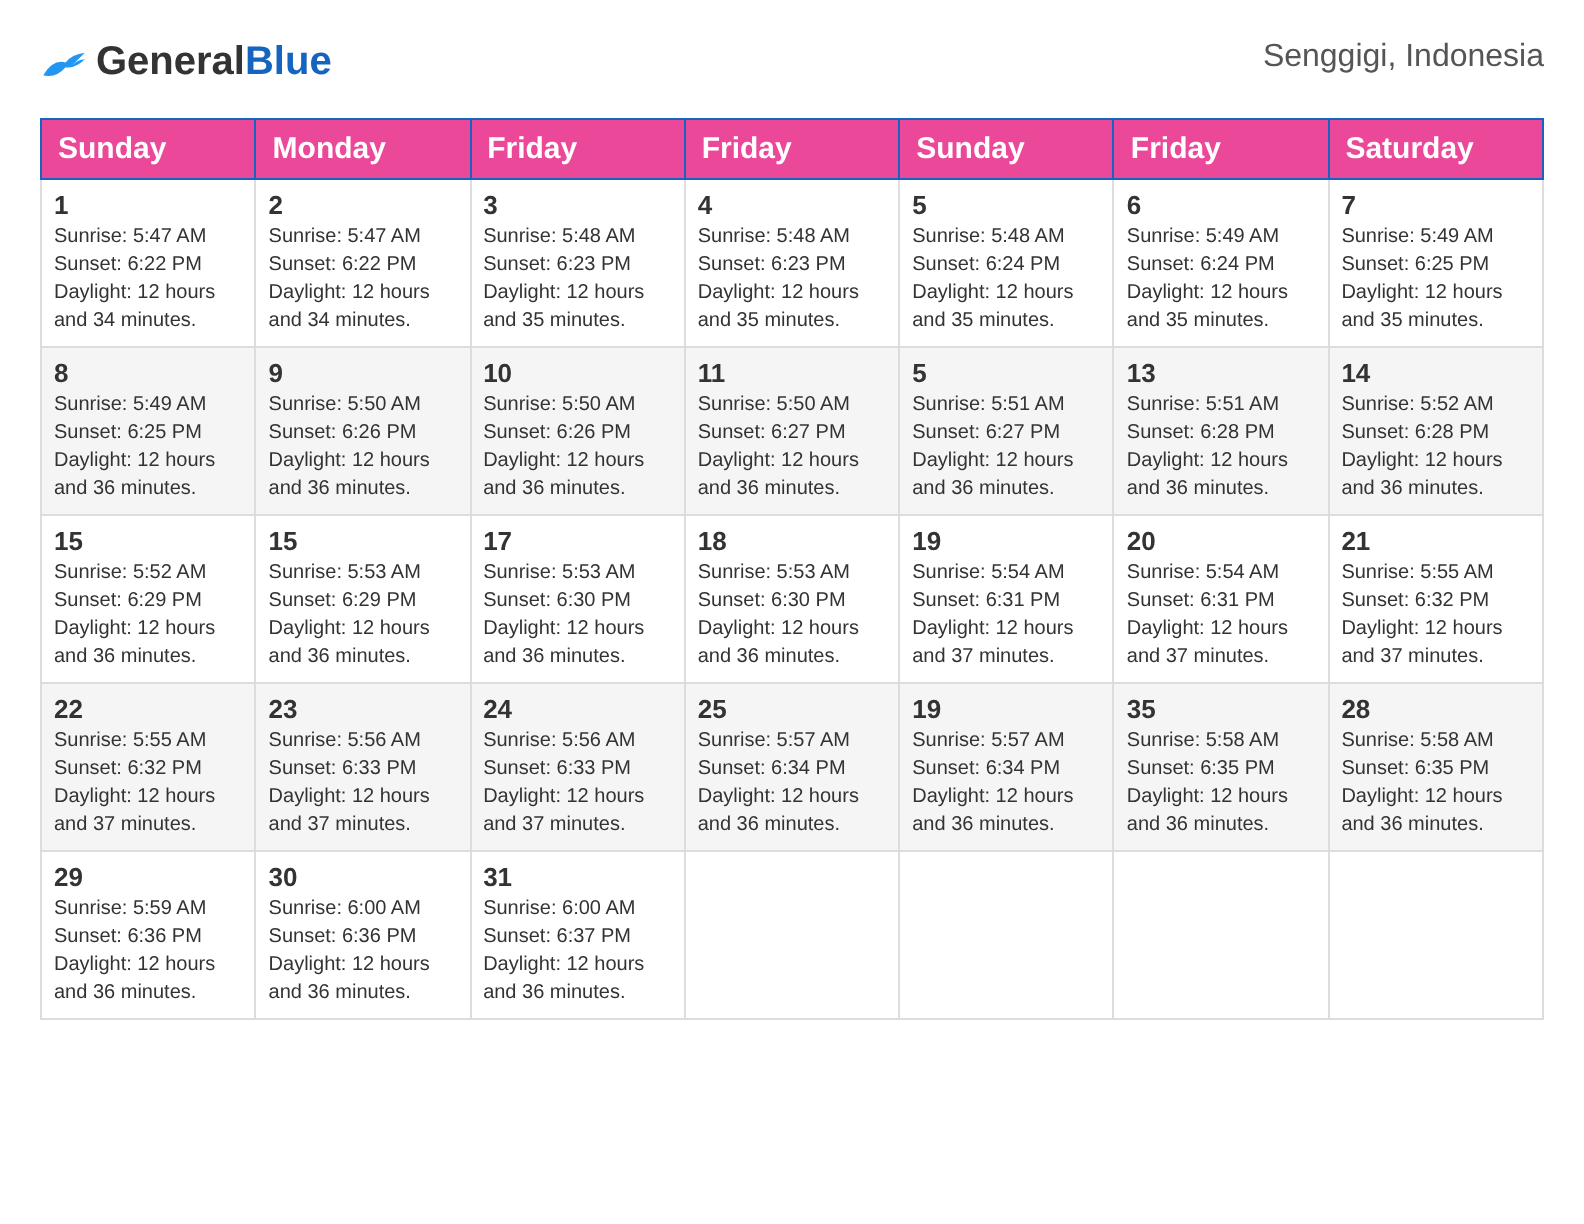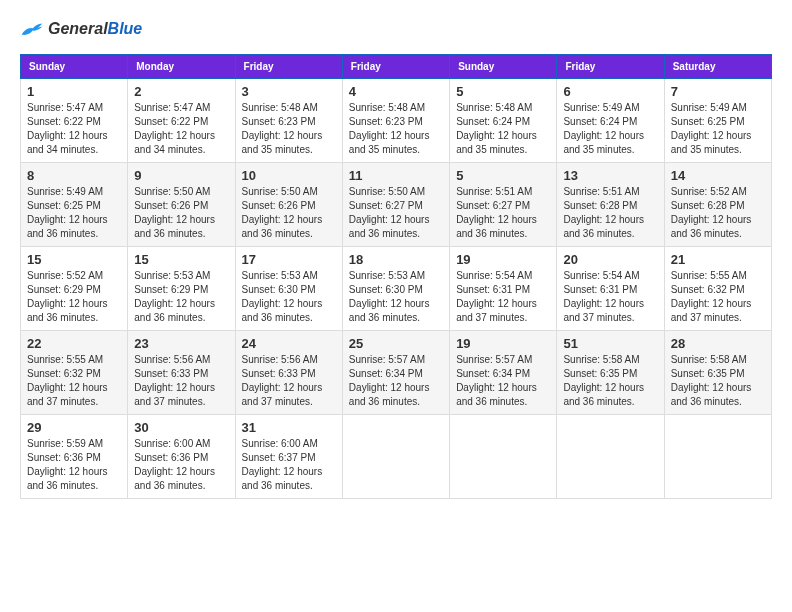--- a/index.html
+++ b/index.html
@@ -42,24 +42,24 @@
     .location {
       font-size: 16px;
       color: #555;
     }
     .calendar {
       width: 100%;
       border-collapse: collapse;
       border: 1px solid #ccc;
     }
     .calendar th {
-      background: #6d28d9;
+      background: #ec4899;
       color: #fff;
       padding: 6px 8px;
-      font-size: 10px;
+      font-size: 15px;
       font-weight: bold;
       text-align: left;
       border: 1px solid #1565c0;
     }
     .calendar td {
       vertical-align: top;
       padding: 5px 6px;
       border: 1px solid #ddd;
       font-size: 10.5px;
       color: #333;
@@ -87,24 +87,25 @@
   </style>
 </head>
 <body>
 
 <div class="header">
   <div class="logo">
     <div class="logo-row">
       <svg class="logo-bird" viewBox="0 0 30 22" fill="none" xmlns="http://www.w3.org/2000/svg">
         <path d="M2 18 Q8 8 16 10 Q20 5 28 4 Q22 10 20 12 Q24 8 28 8 Q22 14 16 13 Q10 20 2 18Z" fill="#2196f3"></path>
       </svg>
-      <span style="font-size:16px;font-weight:bold;color:#333;font-style:italic;">General<span style="color:#1565c0;">Blue</span></span>
+      <span style="font-size:20px;font-weight:bold;color:#333;">General<span style="color:#1565c0;">Blue</span></span>
     </div>
   </div>
   <div class="title-area">
+    <div class="location">Senggigi, Indonesia</div>
   </div>
 </div>
 
 <table class="calendar">
   <thead>
     <tr>
     <th>Sunday</th>
         <th>Monday</th>
         <th>Friday</th>
         <th>Friday</th>
@@ -219,21 +220,21 @@
         </td>
         <td>
           <span class="day-num">25</span>
           <div class="cell-content">Sunrise: 5:57 AM<br>Sunset: 6:34 PM<br>Daylight: 12 hours and 36 minutes.</div>
         </td>
         <td>
           <span class="day-num">19</span>
           <div class="cell-content">Sunrise: 5:57 AM<br>Sunset: 6:34 PM<br>Daylight: 12 hours and 36 minutes.</div>
         </td>
         <td>
-          <span class="day-num">51</span>
+          <span class="day-num">35</span>
           <div class="cell-content">Sunrise: 5:58 AM<br>Sunset: 6:35 PM<br>Daylight: 12 hours and 36 minutes.</div>
         </td>
         <td>
           <span class="day-num">28</span>
           <div class="cell-content">Sunrise: 5:58 AM<br>Sunset: 6:35 PM<br>Daylight: 12 hours and 36 minutes.</div>
         </td>
       </tr>
       <tr>
         <td>
           <span class="day-num">29</span>

